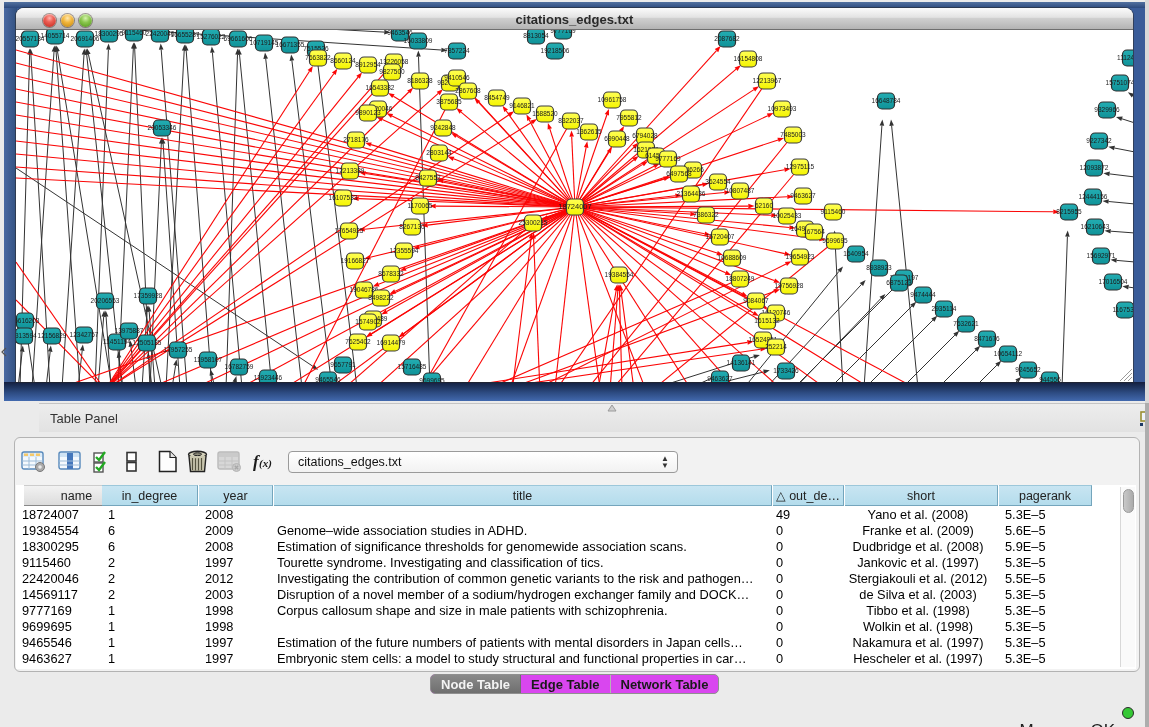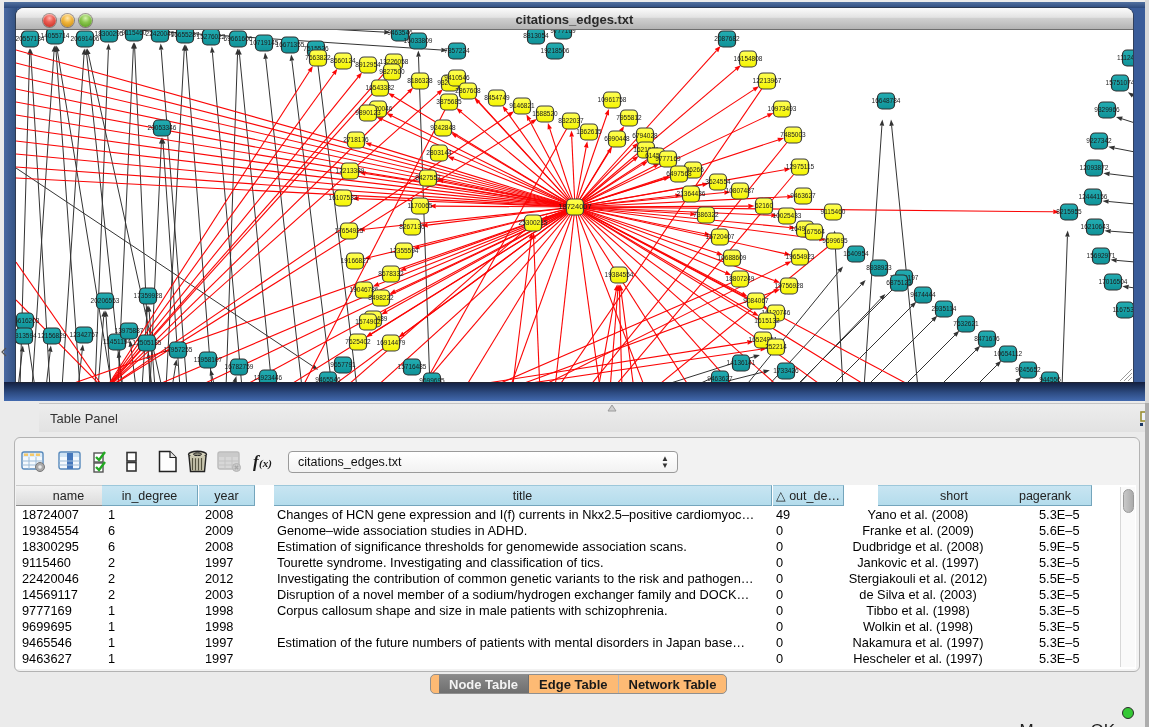--- a/index.html
+++ b/index.html
@@ -29,24 +29,24 @@
 .th { position:absolute; top:0; height:21px; background:linear-gradient(to bottom,#c8e5f2,#b4dcec); border-right:1px solid #74a5bc;
   border-top:1px solid #9cc7da; border-bottom:1px solid #74a5bc; font-size:12.5px; color:#222; text-align:center; line-height:20px; }
 .tr { position:absolute; left:0; width:1120px; height:16px; font-size:12.8px; color:#000; }
 .td { position:absolute; top:0; height:16px; line-height:15px; white-space:nowrap; overflow:hidden; }
 .c0 { left:6px;   width:80px;  }
 .c1 { left:92px;  width:92px;  }
 .c2 { left:189px; width:70px;  }
 .c3 { left:261px; width:495px; }
 .c4 { left:760px; width:68px;  }
 .c5 { left:828px; width:152px; text-align:center; padding-right:4px; }
-.c6 { left:1023px; width:90px;  }
+.c6 { left:989px; width:90px;  }
 #sbar { position:absolute; right:1px; top:2px; width:15px; height:180px; background:#fafafa; border-left:1px solid #d8d8d8; }
 #sbar .thumb { position:absolute; left:2px; top:2px; width:11px; height:24px; background:linear-gradient(to right,#c9c9c9,#ababab); border:1px solid #999; border-radius:6px; }
-#tabs { position:absolute; left:430px; top:674px; height:20px; display:flex; border:1px solid #8f8f8f; border-radius:5px; overflow:hidden; background:#fdba74; font-size:13px;padding-left:8px; }
+#tabs { position:absolute; left:430px; top:674px; height:20px; display:flex; border:1px solid #8f8f8f; border-radius:5px; overflow:hidden; background:#d946ef; font-size:13px; }
 #tabs .tab { padding:0 10px; line-height:19px; color:#1a1a1a; border-right:1px solid #b5b5b5; font-weight:bold; }
 #tabs .sel { background:linear-gradient(to bottom,#8a8a8a,#6f6f6f); color:#f3f3f3; border-right:1px solid #6f6f6f; }
 #status { position:absolute; left:0; top:700px; width:1149px; height:27px; }
 #status .m { position:absolute; right:34px; top:21px; font-size:17px; color:#222; }
 #status .led { position:absolute; right:15px; top:7px; width:12px; height:12px; border-radius:50%; background:#35c835; border:1px solid #2b2b2b; }
 #rightstrip { position:absolute; right:0; top:403px; width:4px; height:324px; background:#adadad; }
 #rightstrip2 { position:absolute; right:0; top:0; width:4px; height:403px; background:#d9d9d9; }
 .icon { position:absolute; top:12px; }
 </style></head>
 <body>
@@ -754,33 +754,32 @@
         <path d="M17.8 15.8 L21.2 19.2 M21.2 15.8 L17.8 19.2" stroke="#8f8f8f" stroke-width="1.3"></path>
       </g>
 
     <g transform="translate(232,1)">
         <text x="0" y="16" font-family="Liberation Serif, serif" font-style="italic" font-weight="bold" font-size="17" fill="#1a1a1a">f</text>
       <text x="6" y="16" font-family="Liberation Serif, serif" font-style="italic" font-weight="bold" font-size="11" fill="#1a1a1a">(x)</text>
       </g>
   </svg>
   <div id="combo">citations_edges.txt<div class="arr">▲<br>▼</div></div>
   <div id="tablewrap">
-    <div class="th" style="left:0px;width:106px;background:linear-gradient(to bottom,#f2f2f2,#dcdcdc);border-top:1px solid #ccc;border-right:1px solid #999;border-bottom:1px solid #888">name</div>
+    <div class="th" style="left:8px;width:106px;background:linear-gradient(to bottom,#f2f2f2,#dcdcdc);border-top:1px solid #ccc;border-right:1px solid #999;border-bottom:1px solid #888">name</div>
     <div class="th" style="left:86px;width:96px">in_degree</div>
-    <div class="th" style="left:183px;width:56px">year</div>
+    <div class="th" style="left:183px;width:74px">year</div>
     <div class="th" style="left:258px;width:498px">title</div>
     <div class="th" style="left:757px;width:71px">△ out_de…</div>
-    <div class="th" style="left:862px;width:153px">short</div>
+    <div class="th" style="left:829px;width:153px">short</div>
     <div class="th" style="left:983px;width:93px">pagerank</div>
     <div style="position:absolute;left:0;top:22px;width:1103px;height:162px;overflow:hidden">
         <div class="tr" style="top:0px">
 <div class="td c0">18724007</div>
           <div class="td c1">1</div>
           <div class="td c2">2008</div>
-<div class="td c3">Changes of HCN gene expression and I(f) currents in Nkx2.5–positive cardiomyoc…</div>
           <div class="td c4">49</div>
           <div class="td c5">Yano et al. (2008)</div>
 <div class="td c6">5.3E–5</div>
         </div>
         <div class="tr" style="top:16px">
 <div class="td c0">19384554</div>
           <div class="td c1">6</div>
           <div class="td c2">2009</div>
 <div class="td c3">Genome–wide association studies in ADHD.</div>
           <div class="td c4">0</div>
@@ -837,29 +836,30 @@
           <div class="td c1">1</div>
           <div class="td c2">1998</div>
           <div class="td c4">0</div>
           <div class="td c5">Wolkin et al. (1998)</div>
 <div class="td c6">5.3E–5</div>
         </div>
         <div class="tr" style="top:128px">
 <div class="td c0">9465546</div>
           <div class="td c1">1</div>
           <div class="td c2">1997</div>
-<div class="td c3">Estimation of the future numbers of patients with mental disorders in Japan base…</div>
+<div class="td c3">Estimation of the future numbers of patients with mental disorders in Japan cells…</div>
           <div class="td c4">0</div>
           <div class="td c5">Nakamura et al. (1997)</div>
 <div class="td c6">5.3E–5</div>
         </div>
         <div class="tr" style="top:144px">
 <div class="td c0">9463627</div>
           <div class="td c1">1</div>
           <div class="td c2">1997</div>
+<div class="td c3">Embryonic stem cells: a model to study structural and functional properties in car…</div>
           <div class="td c4">0</div>
           <div class="td c5">Hescheler et al. (1997)</div>
 <div class="td c6">5.3E–5</div>
         </div>
       </div>
     <div id="sbar">
         <div class="thumb"></div>
       </div>
   </div>
 </div>

